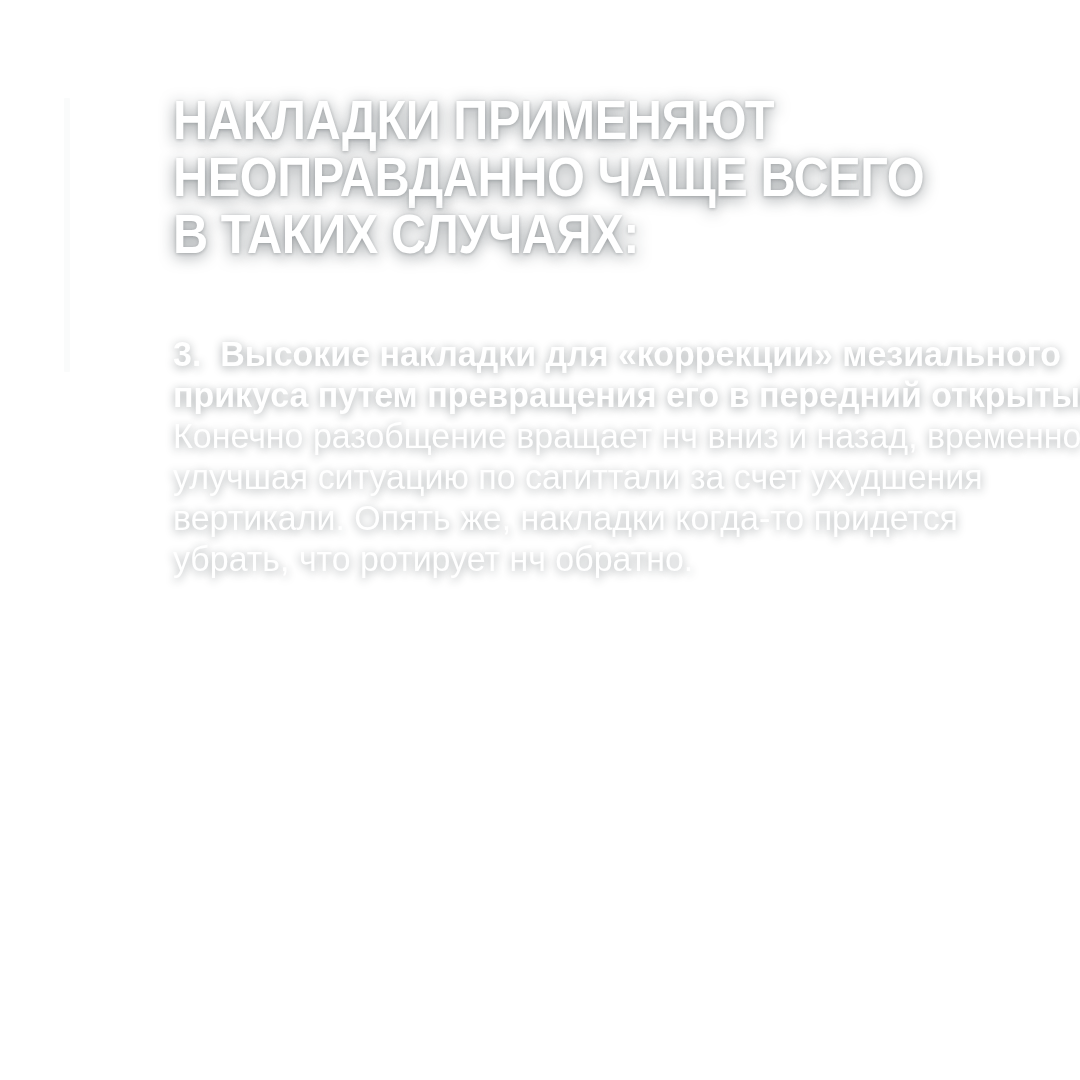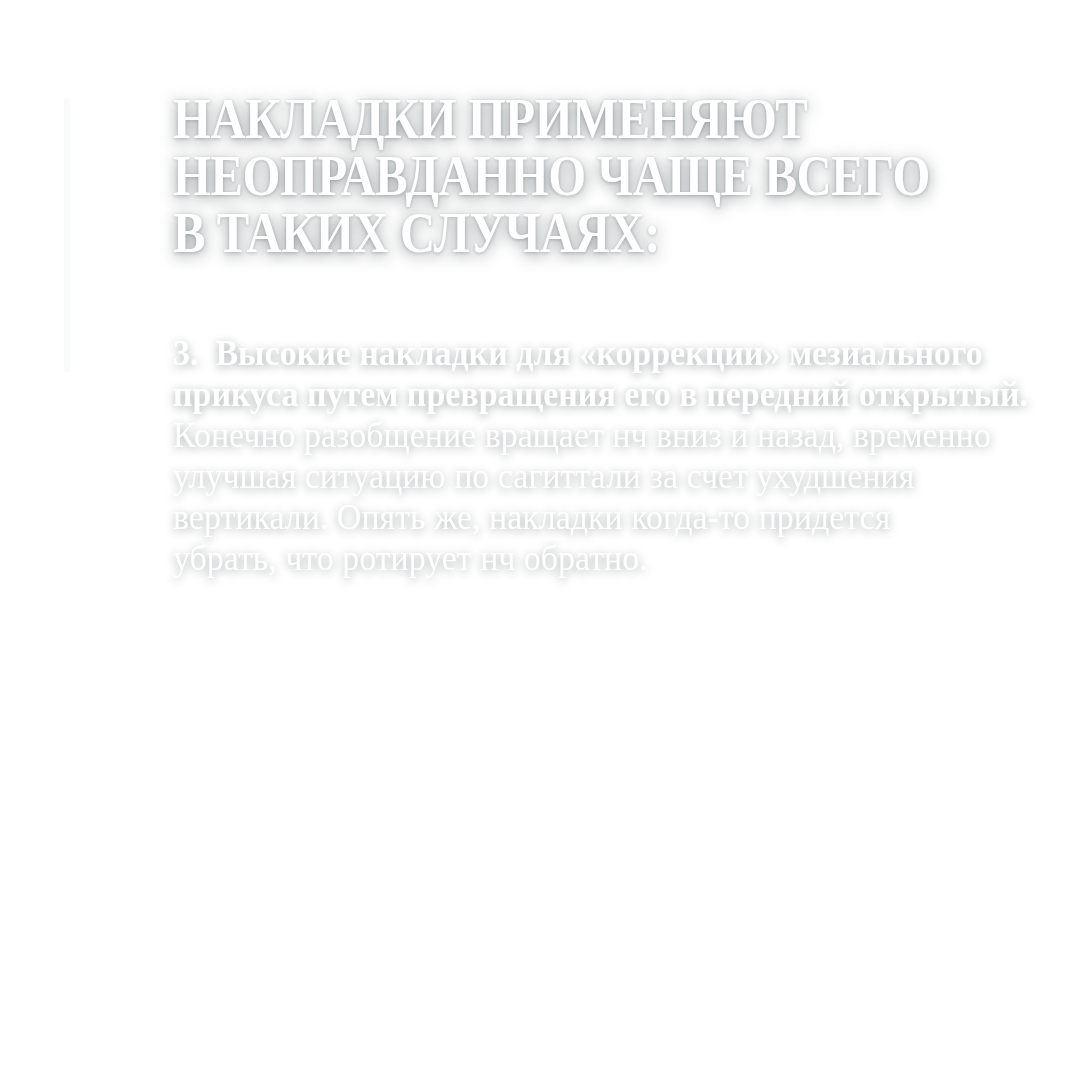--- a/index.html
+++ b/index.html
@@ -14,21 +14,21 @@
     background: linear-gradient(180deg,
       #c5c8c9 0%,
       #b9bdbe 16%,
       #aab0b1 30%,
       #8d9698 45%,
       #798385 55%,
       #647173 66%,
       #536163 77%,
       #44535${"7"} 88%,
       #354549 100%);
-    font-family: Liberation Serif, serif;
+    font-family: Liberation Sans, sans-serif;
   }
 
   
   .ring {
     position: absolute;
     border-radius: 50%;
     border-style: solid;
     border-color: rgba(255,255,255,0.22);
     filter: blur(1.5px);
     pointer-events: none;

